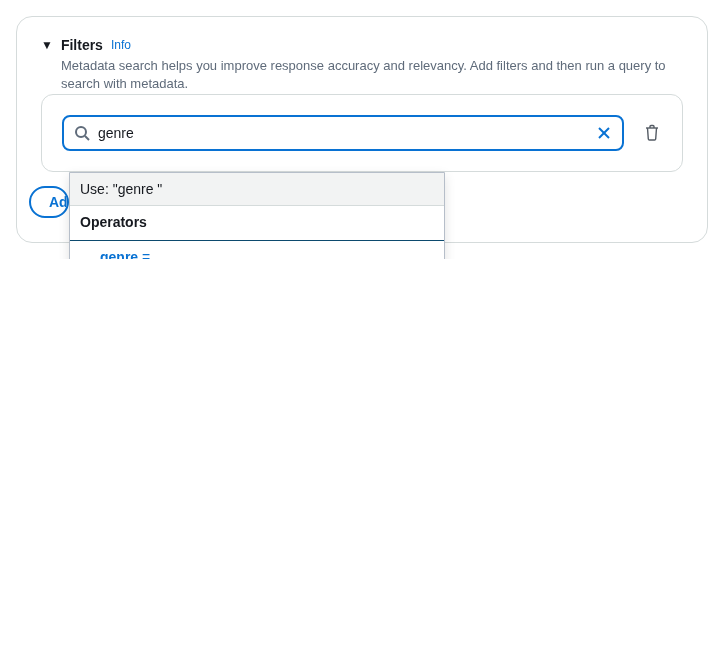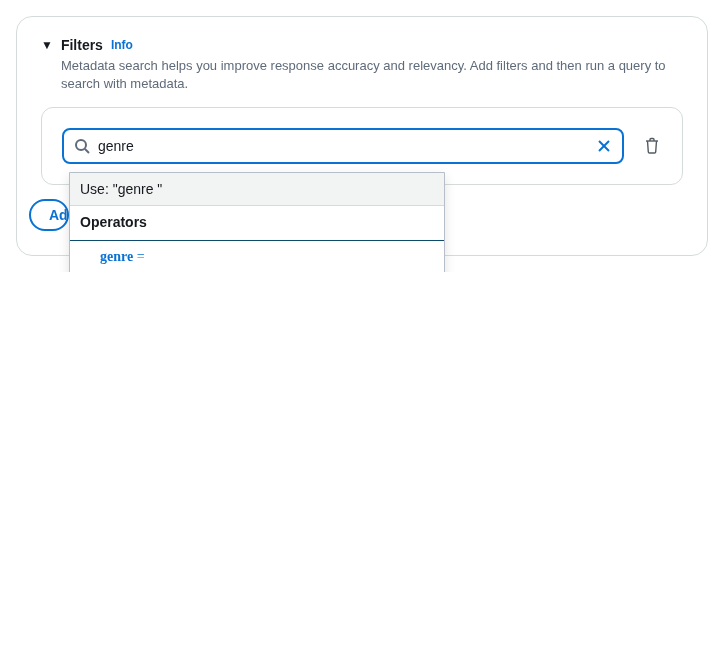--- a/index.html
+++ b/index.html
@@ -25,25 +25,25 @@
     font-size: 12px;
     line-height: 1;
   }
   .title {
     font-size: 14px;
     font-weight: 700;
   }
   .info-link {
     color: #0972d3;
     font-size: 12px;
-    font-weight: 700;
+    font-weight: 400;
     cursor: pointer;
   }
   .description {
-    margin: 4px 0 14px 20px;
+    margin: 4px 0 1px 20px;
     color: #5f6b7a;
     font-size: 13px;
     line-height: 1.4;
   }
   .search-group {
     border: 1px solid #d5dbdb;
     border-radius: 12px;
     padding: 20px;
     display: flex;
     align-items: center;
@@ -126,21 +126,21 @@
     padding: 8px 10px 10px 10px;
     font-weight: 700;
     border-bottom: 1px solid #0c4a6e;
   }
   .operator-row {
     padding: 8px 10px 8px 30px;
     border-bottom: 1px solid #eaeded;
     cursor: pointer;
   }
   .operator-row:last-child { border-bottom: none; }
-  .op-title { font-size: 14px; font-family: Liberation Serif, serif; }
+  .op-title { font-size: 14px; }
   .op-title .field { color: #0972d3; font-weight: 700; }
   .op-title .sym { color: #0972d3; font-weight: 400; }
   .op-desc { color: #5f6b7a; font-size: 13px; margin-top: 12px; }
   svg { display: block; }
 </style>
 </head>
 <body>
 
 <div class="panel">
 

